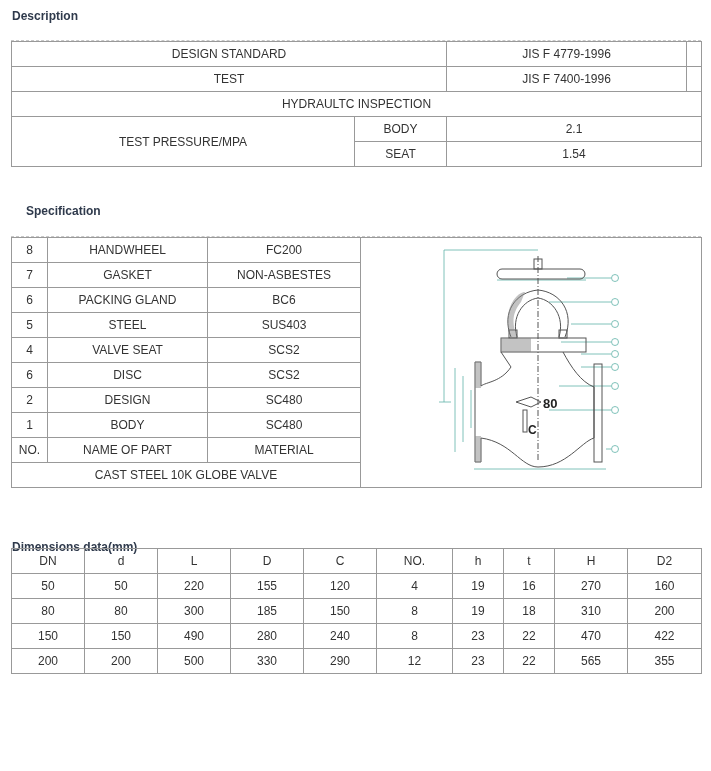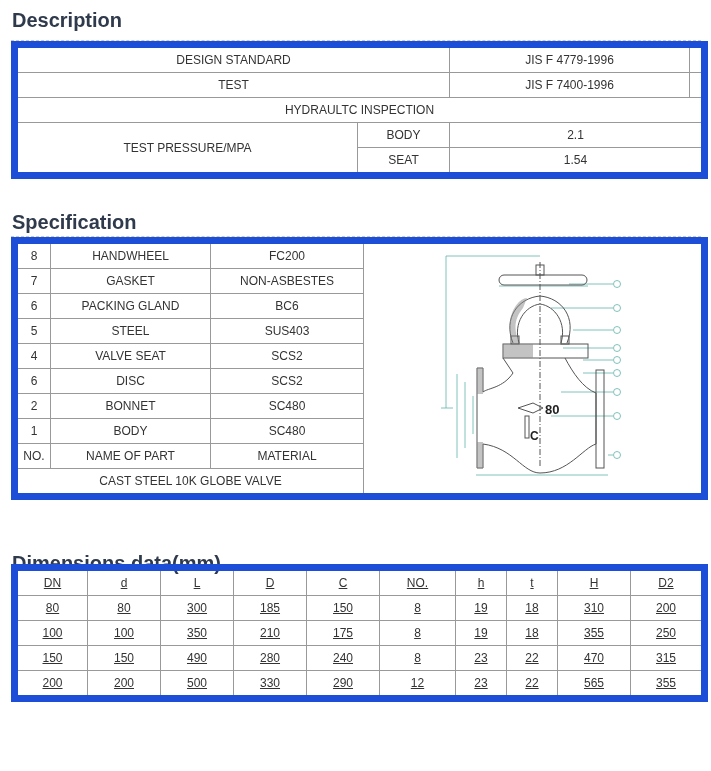--- a/index.html
+++ b/index.html
@@ -1,28 +1,28 @@
 <!DOCTYPE html>
 <html><head>
 <meta charset="utf-8">
 <style>
   html, body { margin:0; padding:0; background:#ffffff; }
   body { width:711px; height:771px; position:relative; overflow:hidden;
          font-family:"Liberation Sans", sans-serif; color:#333; font-size:12px; }
-  .section-title { position:absolute; left:12px; font-weight:bold; font-size:20px; color:#2f3a4c; }
+  .section-title { position:absolute; left:12px; font-weight:bold; font-size:12px; color:#2f3a4c; }
   table { border-collapse:collapse; position:absolute; table-layout:fixed; }
-  table.outer { border:7px solid #1d4ed8; }
+  table.outer { border:1px solid #1d4ed8; }
   td { border:1px solid #999; text-align:center; vertical-align:middle; padding:0;
        font-size:12px; color:#333; }
   .dash { position:absolute; height:0; border-top:1px dashed #c8c8c8; }
   #desc-table { left:11px; top:41px; width:690px; }
   #desc-table td { height:24px; }
   #spec-table { left:11px; top:237px; width:690px; }
   #spec-table td { height:24px; }
-  #dim-table { left:11px; top:564px; width:690px;text-decoration:underline; }
+  #dim-table { left:11px; top:548px; width:690px; }
   #dim-table td { height:24px; }
   .diagram-cell { position:relative; }
   svg text { font-family:"Liberation Sans", sans-serif; }
 </style>
 </head>
 <body>
 
 <div class="section-title" style="top:9px;">Description</div>
 <div class="dash" style="left:11px; top:40px; width:690px;"></div>
 <table id="desc-table" class="outer">
@@ -51,21 +51,21 @@
     <td>BODY</td>
     <td colspan="2">2.1</td>
   </tr>
   <tr>
     <td>SEAT</td>
     <td colspan="2">1.54</td>
   </tr>
 </tbody>
   </table>
 
-<div class="section-title" style="top:211px;">Specification</div>
+<div class="section-title" style="top:204px;margin-left:14px;">Specification</div>
 <div class="dash" style="left:11px; top:236px; width:690px;"></div>
 <table id="spec-table" class="outer">
   <colgroup>
       <col style="width:36px">
       <col style="width:160px">
       <col style="width:153px">
       <col style="width:341px">
     </colgroup>
   <tbody id="spec-body">
       <tr>
@@ -147,40 +147,40 @@
         <td>VALVE SEAT</td>
         <td>SCS2</td>
       </tr>
       <tr>
         <td>6</td>
         <td>DISC</td>
         <td>SCS2</td>
       </tr>
       <tr>
         <td>2</td>
-        <td>BONNET</td>
+        <td>DESIGN</td>
         <td>SC480</td>
       </tr>
       <tr>
         <td>1</td>
         <td>BODY</td>
         <td>SC480</td>
       </tr>
       <tr>
         <td>NO.</td>
         <td>NAME OF PART</td>
         <td>MATERIAL</td>
       </tr>
       <tr>
         <td colspan="3">CAST STEEL 10K GLOBE VALVE</td>
       </tr>
     </tbody>
 </table>
 
-<div class="section-title" style="top:552px;">Dimensions data(mm)</div>
+<div class="section-title" style="top:540px;">Dimensions data(mm)</div>
 <table id="dim-table" class="outer">
   <colgroup>
     <col style="width:73px">
       <col style="width:73px">
       <col style="width:73px">
       <col style="width:73px">
       <col style="width:73px">
     <col style="width:76px">
       <col style="width:51px">
       <col style="width:51px">
@@ -196,54 +196,54 @@
         <td>C</td>
         <td>NO.</td>
         <td>h</td>
         <td>t</td>
         <td>H</td>
         <td>D2</td>
       </tr>
     </thead>
   <tbody id="dim-body">
       <tr>
+        <td>50</td>
+        <td>50</td>
+        <td>220</td>
+        <td>155</td>
+        <td>120</td>
+        <td>4</td>
+        <td>19</td>
+        <td>16</td>
+        <td>270</td>
+        <td>160</td>
+      </tr>
+      <tr>
         <td>80</td>
         <td>80</td>
         <td>300</td>
         <td>185</td>
         <td>150</td>
         <td>8</td>
         <td>19</td>
         <td>18</td>
         <td>310</td>
         <td>200</td>
       </tr>
       <tr>
-        <td>100</td>
-        <td>100</td>
-        <td>350</td>
-        <td>210</td>
-        <td>175</td>
-        <td>8</td>
-        <td>19</td>
-        <td>18</td>
-        <td>355</td>
-        <td>250</td>
-      </tr>
-      <tr>
         <td>150</td>
         <td>150</td>
         <td>490</td>
         <td>280</td>
         <td>240</td>
         <td>8</td>
         <td>23</td>
         <td>22</td>
         <td>470</td>
-        <td>315</td>
+        <td>422</td>
       </tr>
       <tr>
         <td>200</td>
         <td>200</td>
         <td>500</td>
         <td>330</td>
         <td>290</td>
         <td>12</td>
         <td>23</td>
         <td>22</td>

